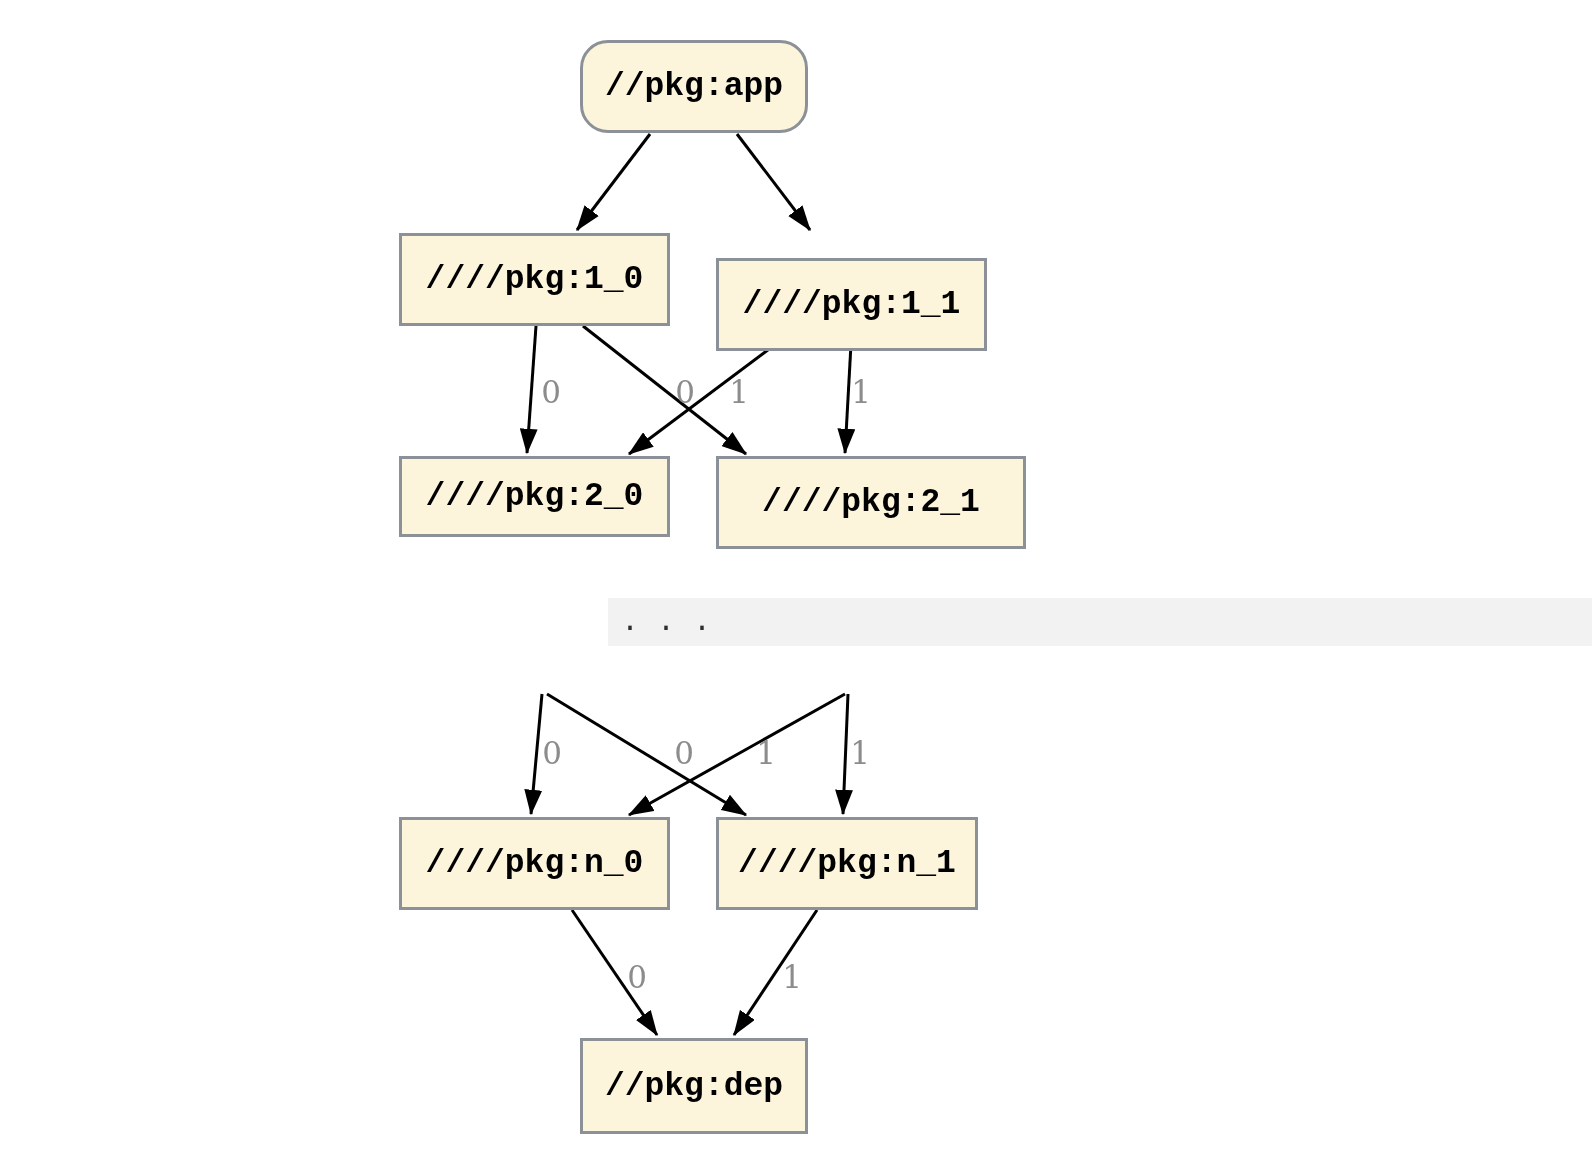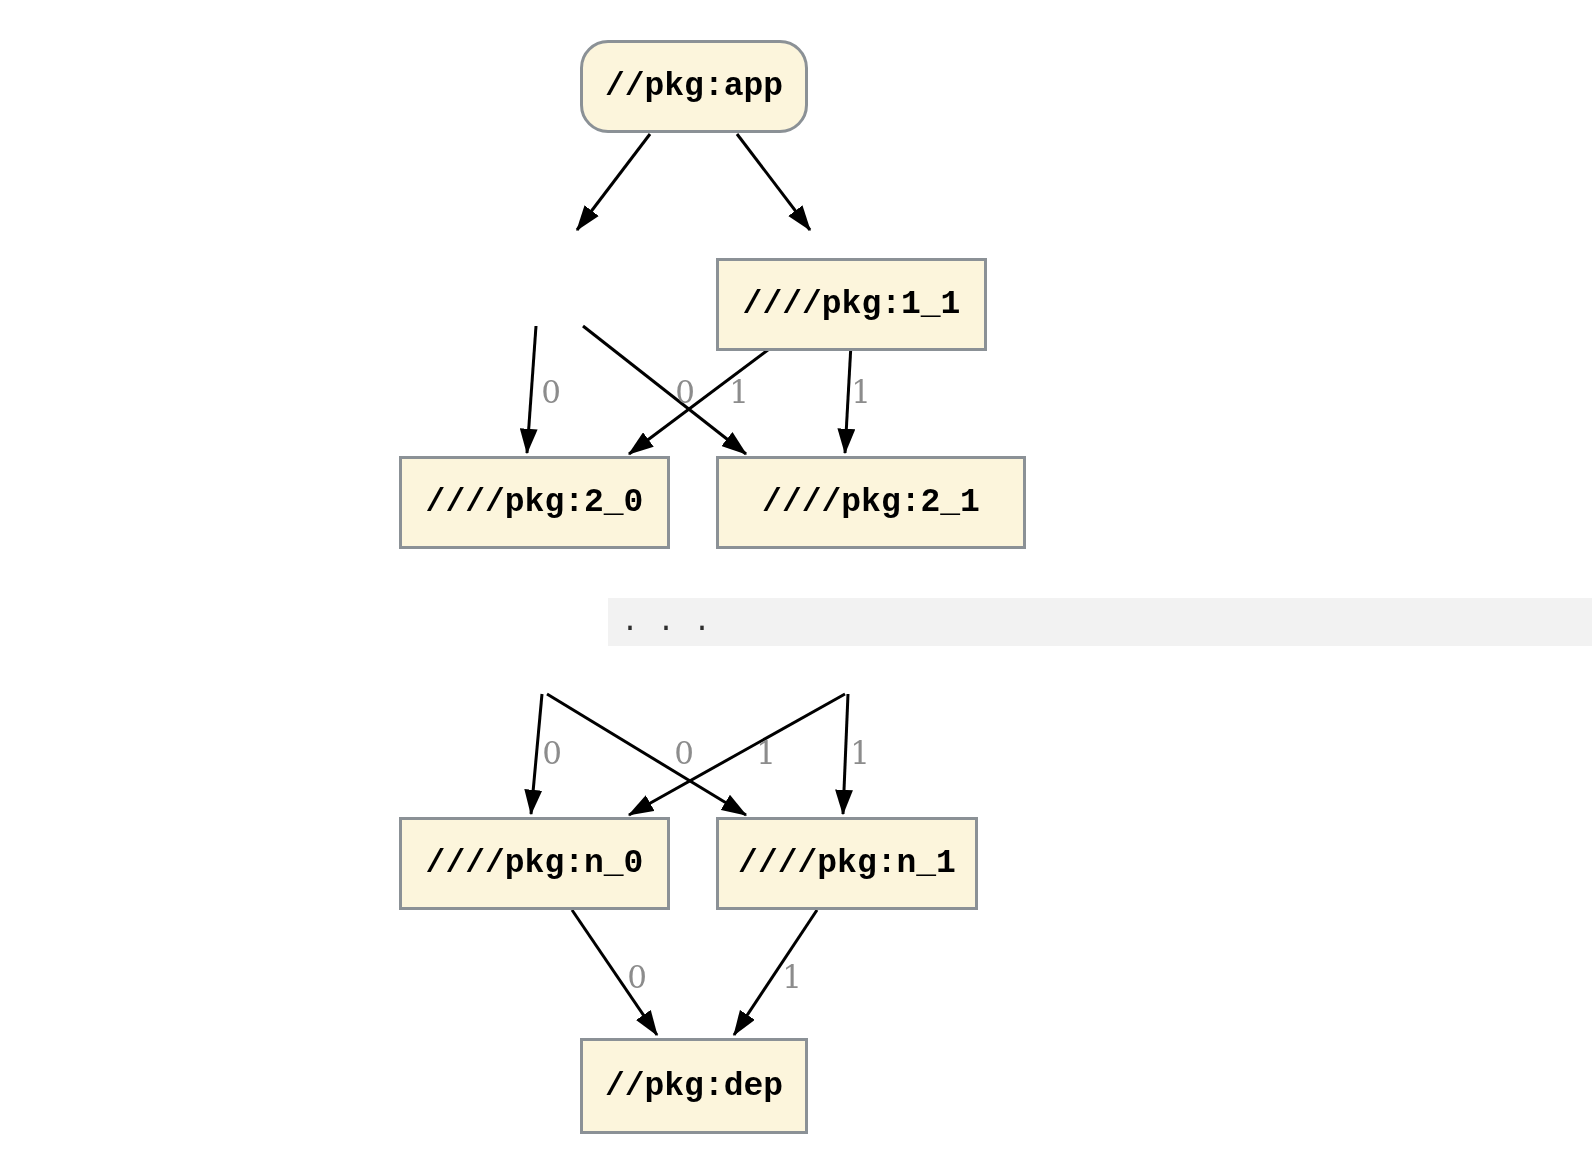--- a/index.html
+++ b/index.html
@@ -105,26 +105,29 @@
     <line class="edge" x1="817" y1="910" x2="734" y2="1035" marker-end="url(#arrow)"></line>
 
     <text class="edge-label" x="637" y="988">0</text>
     <text class="edge-label" x="792" y="988">1</text>
   </svg>
 
   <div class="node" style="left:580px; top:40px; width:228px; height:93px;border-radius:28px;">
     <span>//pkg:app</span>
   </div>
 
+  <div class="node" style="left:399px; top:233px; width:271px; height:93px;">
+    <span>////pkg:1_0</span>
+  </div>
 
   <div class="node" style="left:716px; top:233px; width:271px; height:93px;margin-top:25px;">
     <span>////pkg:1_1</span>
   </div>
 
-  <div class="node" style="left:399px; top:456px; width:271px; height:93px;">
+  <div class="node" style="left:399px; top:456px; width:271px; height:81px;">
     <span>////pkg:2_0</span>
   </div>
 
   <div class="node" style="left:716px; top:456px; width:310px; height:93px;">
     <span>////pkg:2_1</span>
   </div>
 
   <div class="ellipsis-band">
     <span>. . .</span>
   </div>

